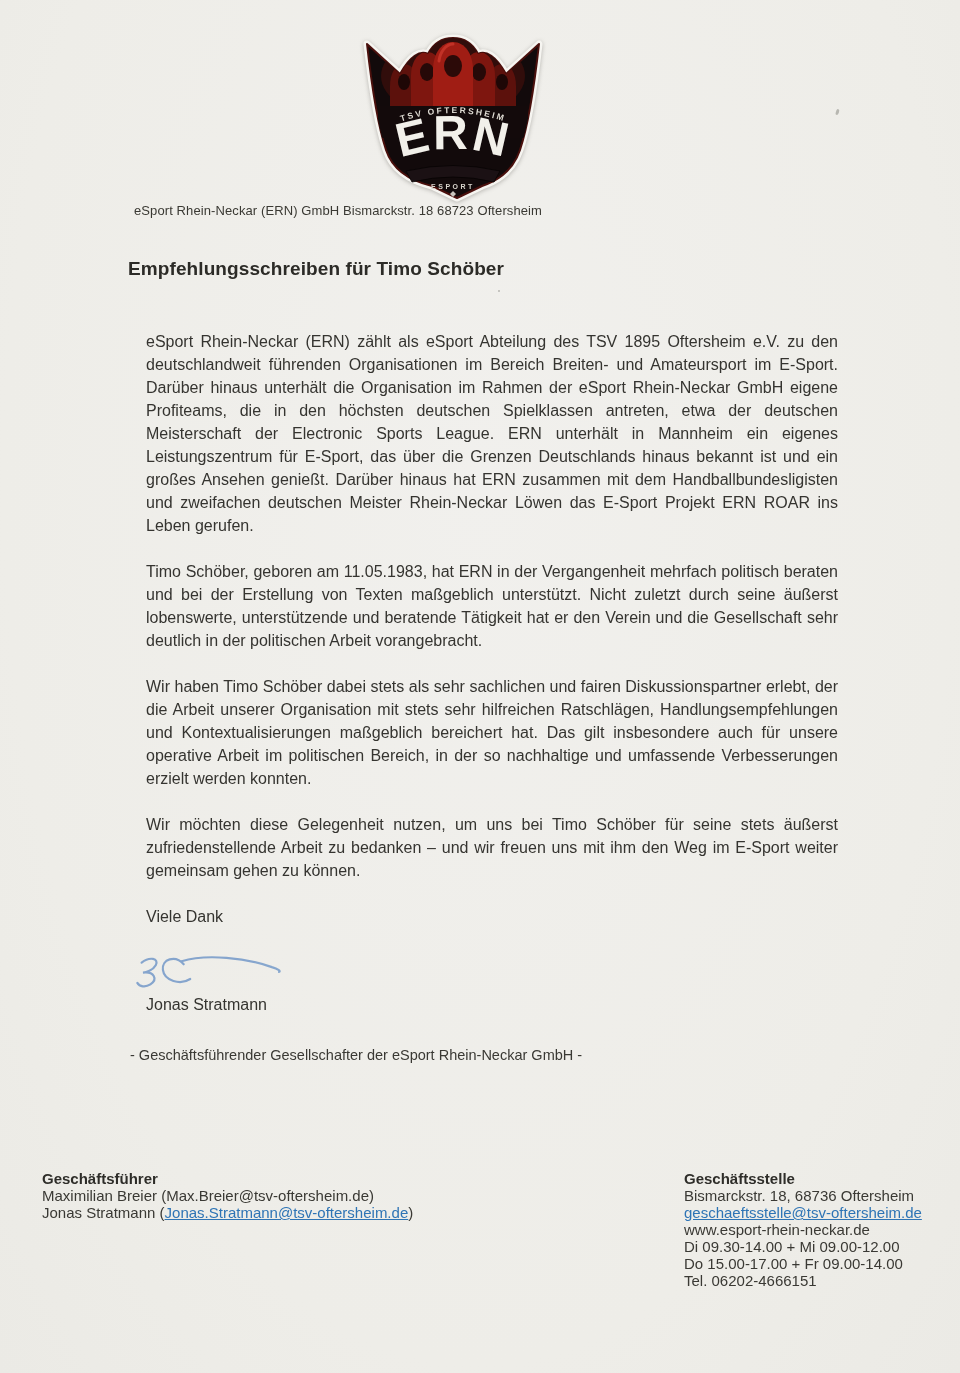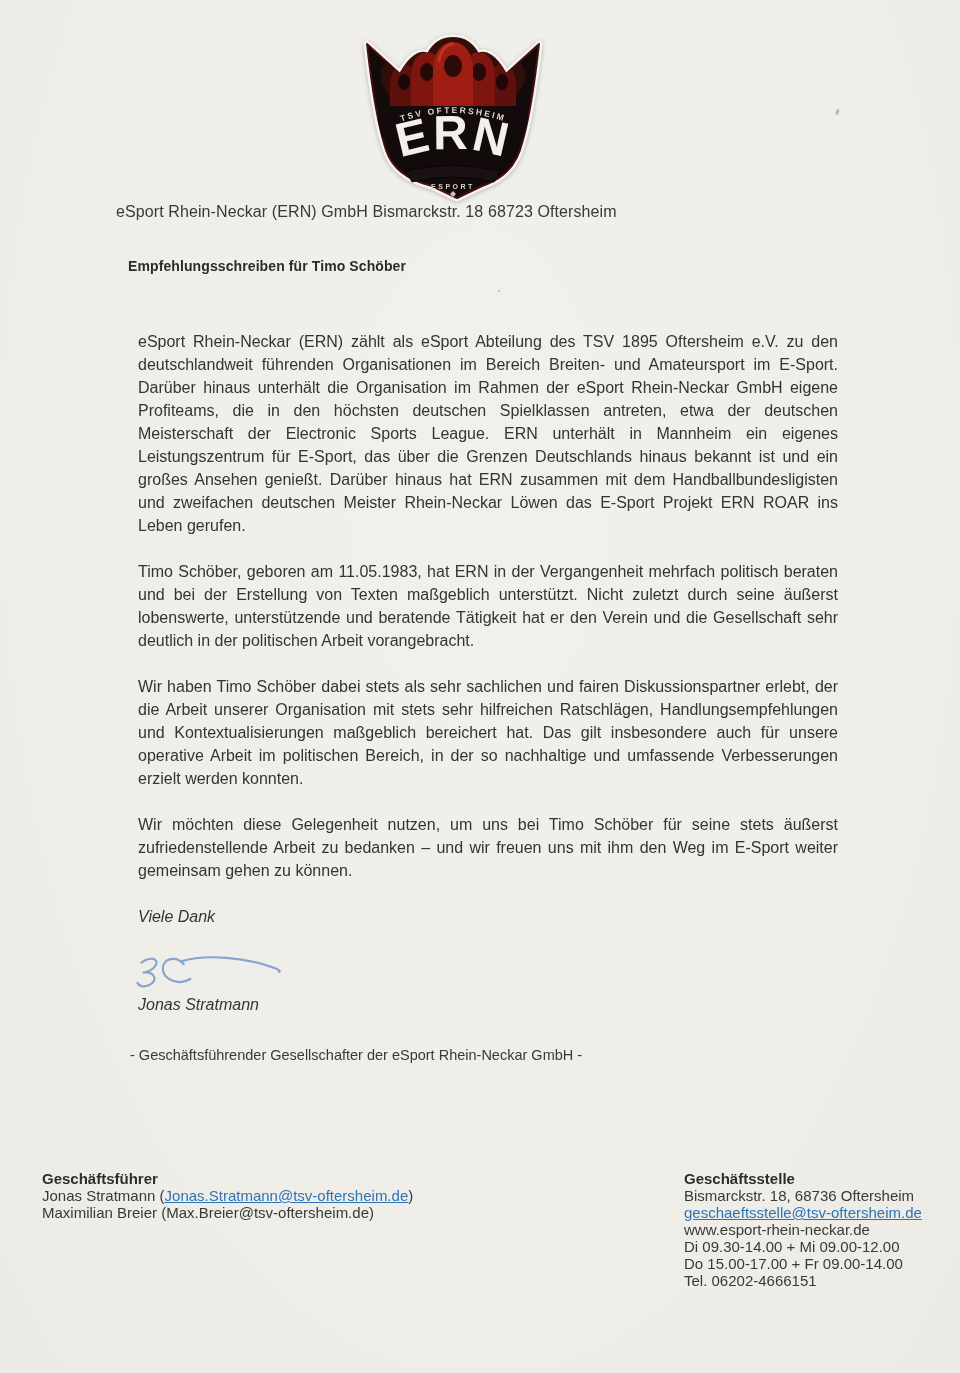--- a/index.html
+++ b/index.html
@@ -6,30 +6,30 @@
   body{font-family:"Liberation Sans",sans-serif;background:#d8d7d3;}
   .page{
     position:relative;width:960px;height:1373px;margin:0 auto;overflow:hidden;
     background:radial-gradient(ellipse at 50% 35%, #f1f0ed 0%, #eeede8 70%, #ebeae5 100%);
     color:#35342f;
   }
   
   .logo{position:absolute;left:360px;top:34px;width:186px;height:170px;}
   .logo svg{display:block;filter:drop-shadow(0 1px 2px rgba(40,35,30,.28));}
   
-  .sender{position:absolute;left:116px;top:203px;font-size:16px;color:#3a3933;letter-spacing:.1px;}
+  .sender{position:absolute;left:134px;top:203px;font-size:13px;color:#3a3933;letter-spacing:.1px;}
   
-  .title{position:absolute;left:128px;top:258px;font-size:14px;font-weight:bold;color:#2c2b27;letter-spacing:.1px;}
+  .title{position:absolute;left:128px;top:258px;font-size:19px;font-weight:bold;color:#2c2b27;letter-spacing:.1px;}
   
   .content{position:absolute;left:130px;top:330px;width:708px;font-size:16px;line-height:23px;color:#353430;}
-  .content p{margin:0 0 23px 8px;text-align:justify;}
-  .closing{margin:0;font-style:italic;}
+  .content p{margin:0 0 23px 16px;text-align:justify;}
+  .closing{margin:0;}
   .sig-block{height:42px;margin:2px 0 0 2px;}
   .sig-block svg{display:block;}
-  .signer-name{margin:0;font-style:italic;}
+  .signer-name{margin:0;}
   .roles{margin-top:28px;font-size:14.5px;line-height:23px;color:#3a3934;}
   .roles div{white-space:nowrap;}
   
   .footer-col{position:absolute;top:1170px;font-size:15px;line-height:17px;color:#3a3934;}
   .footer-left{left:42px;width:400px;}
   .footer-right{left:684px;width:285px;}
   .footer-col .head{font-weight:bold;color:#2e2d29;}
   a.doclink{color:#2e74b5;text-decoration:underline;cursor:pointer;}
   
   .speck{position:absolute;background:#8b8a84;border-radius:50%;opacity:.55;}
@@ -108,22 +108,22 @@
 
     <p class="signer-name">Jonas Stratmann</p>
 
     <div class="roles">
       <div>- Geschäftsführender Gesellschafter der eSport Rhein-Neckar GmbH -</div>
     </div>
   </div>
 
   <div class="footer-col footer-left">
     <div class="head">Geschäftsführer</div>
+    <div>Maximilian Breier (Max.Breier@tsv-oftersheim.de)</div>
     <div><span>Jonas Stratmann (</span><a class="doclink">Jonas.Stratmann@tsv-oftersheim.de</a><span>)</span></div>
-    <div>Maximilian Breier (Max.Breier@tsv-oftersheim.de)</div>
   </div>
 
   <div class="footer-col footer-right">
     <div class="head">Geschäftsstelle</div>
     <div>Bismarckstr. 18, 68736 Oftersheim</div>
     <div><a class="doclink">geschaeftsstelle@tsv-oftersheim.de</a></div>
     <div>www.esport-rhein-neckar.de</div>
     <div>Di 09.30-14.00 + Mi 09.00-12.00</div>
     <div>Do 15.00-17.00 + Fr 09.00-14.00</div>
     <div>Tel. 06202-4666151</div>

